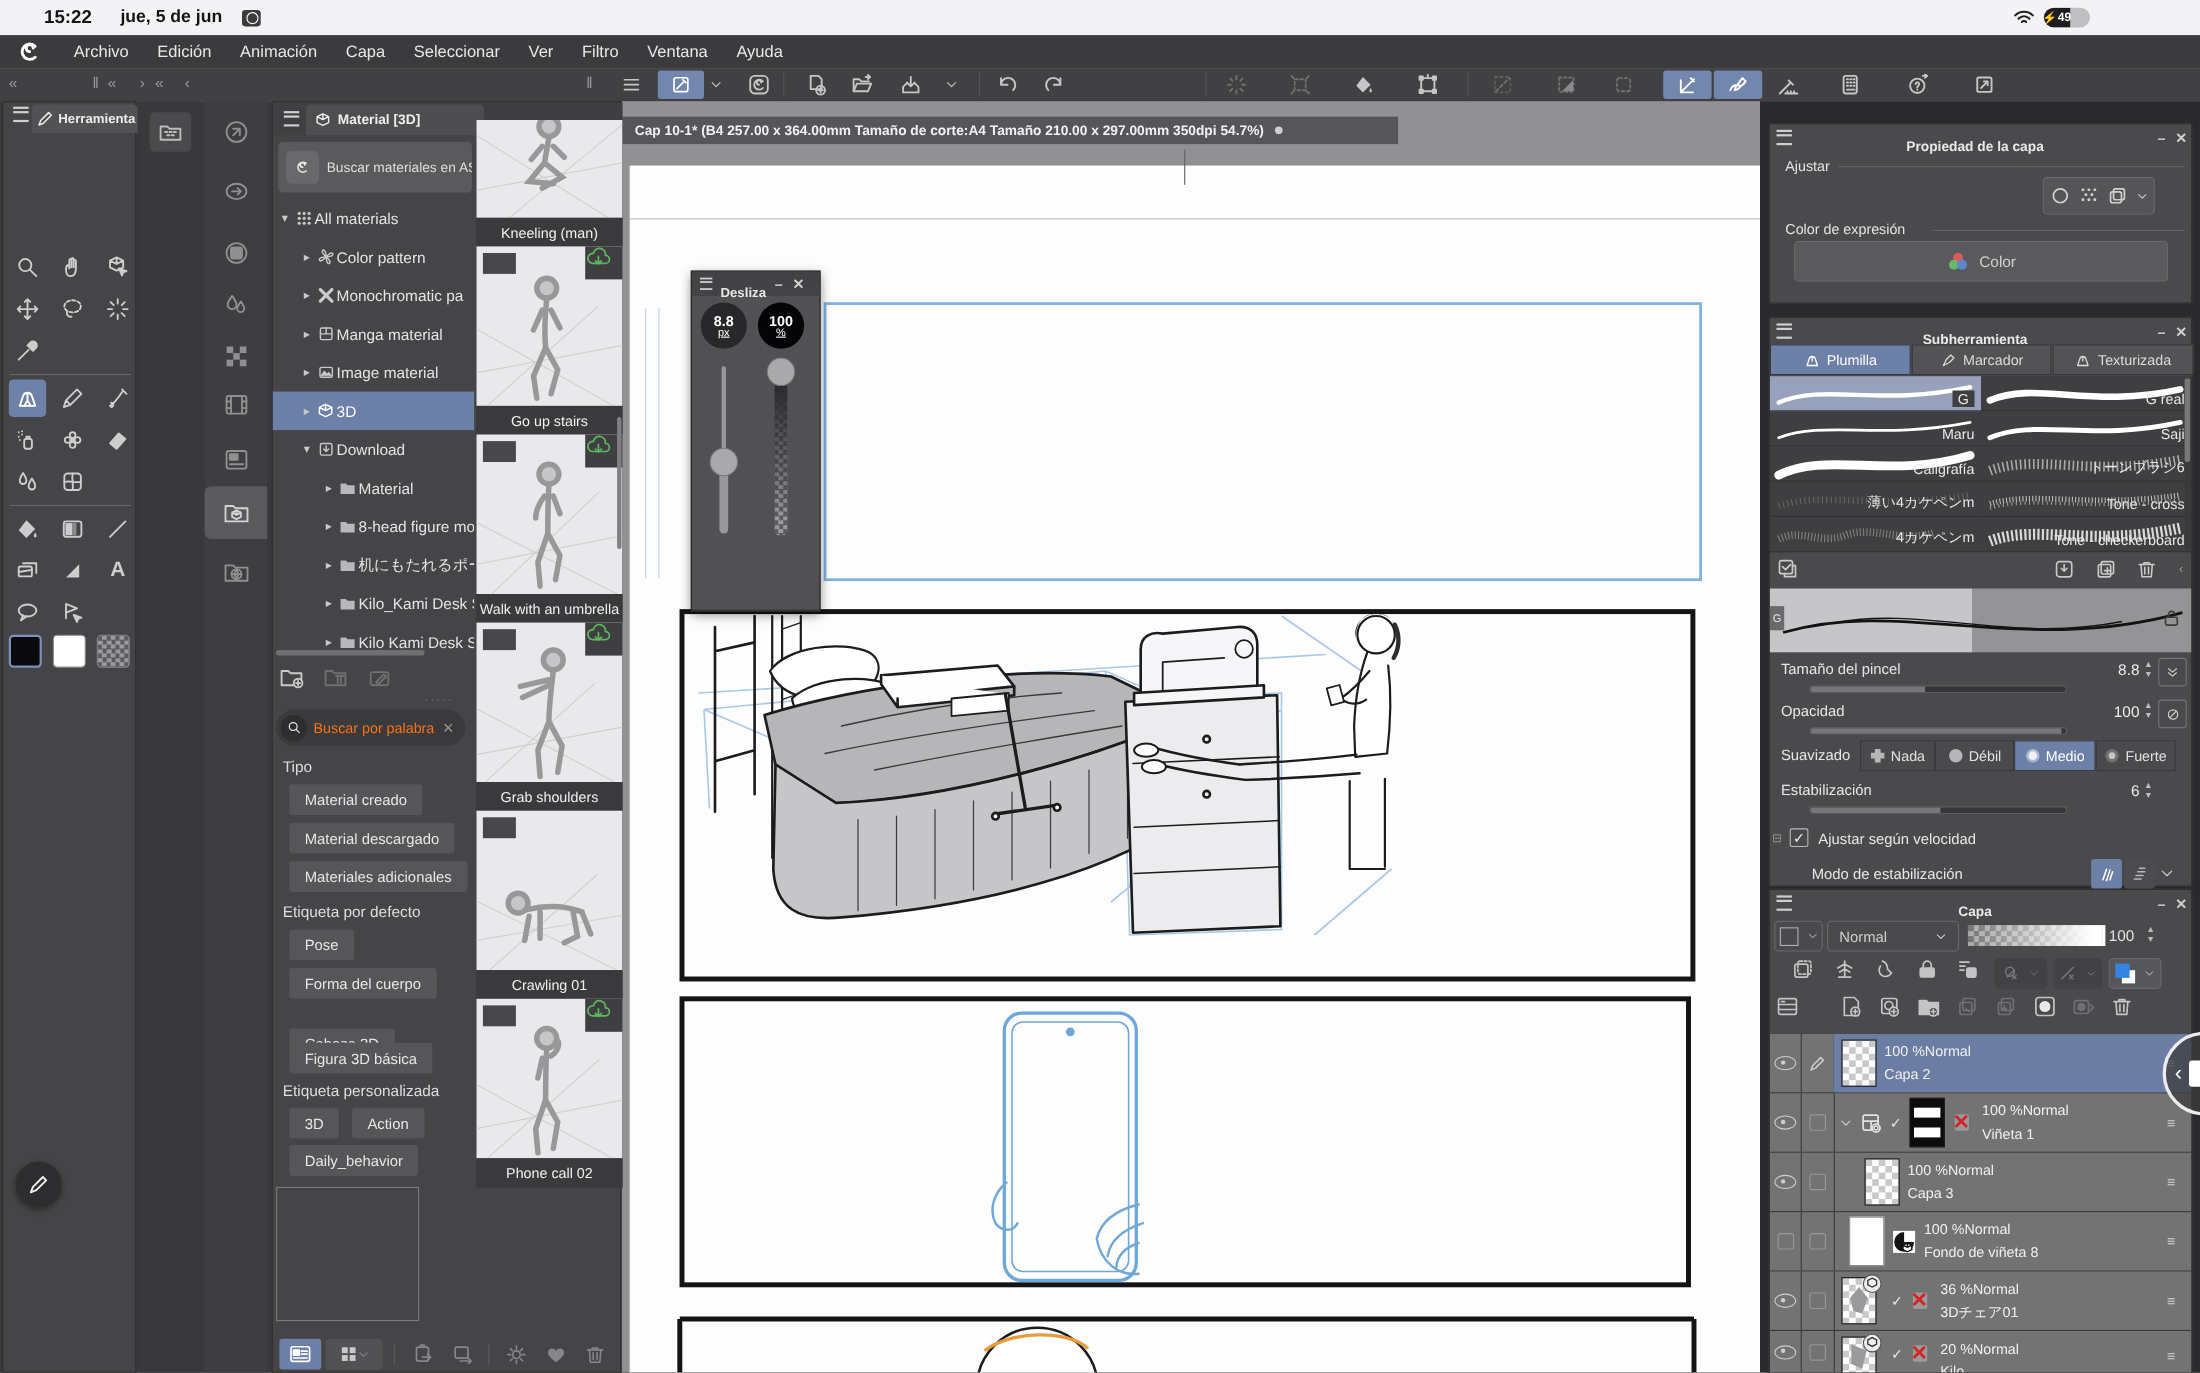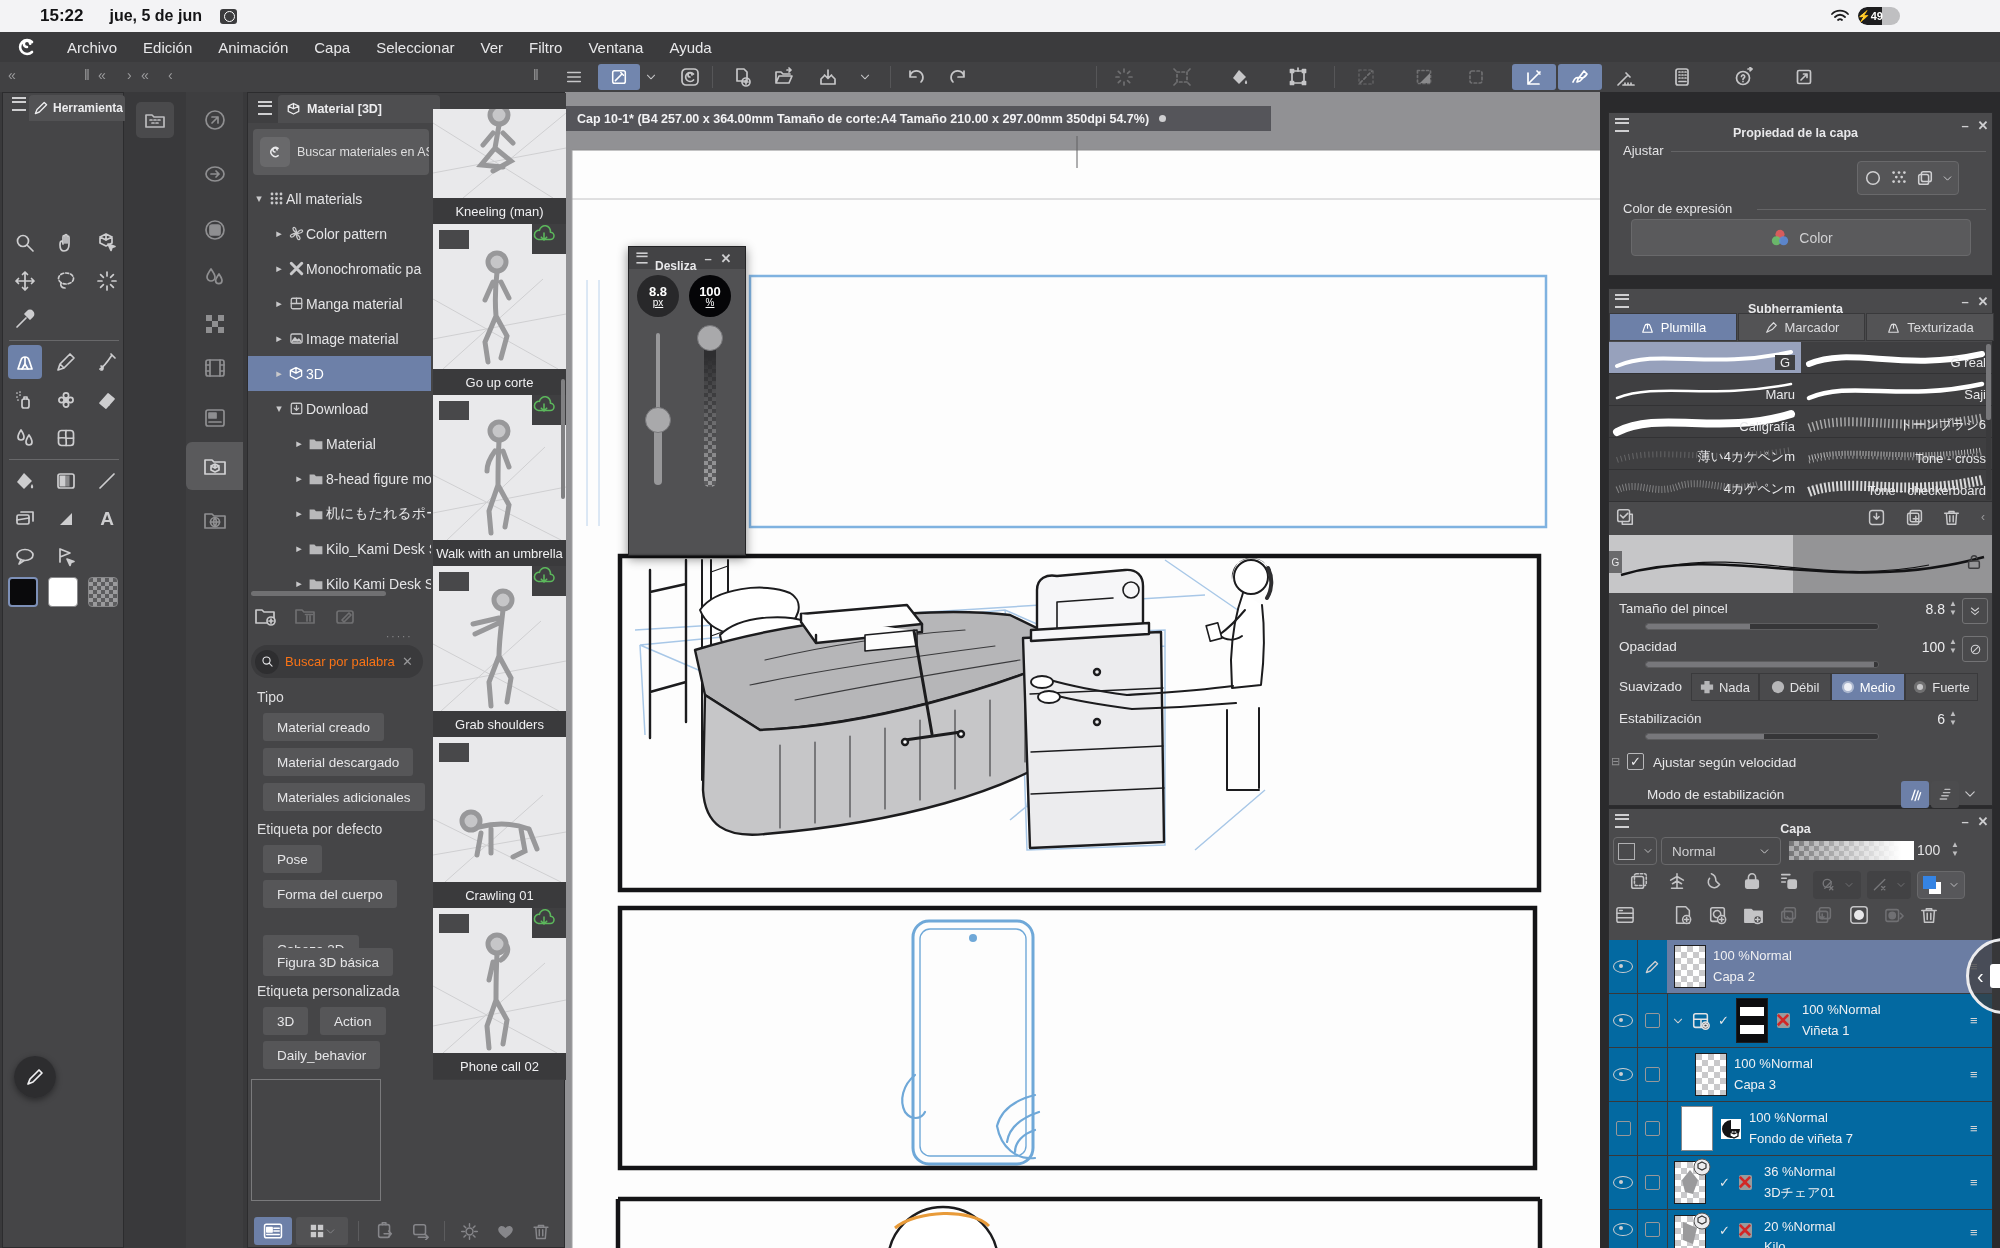--- a/index.html
+++ b/index.html
@@ -111,21 +111,21 @@
   .srow-label{position:absolute;font-size:13.5px;color:#e6e6e8;}
   .sval{position:absolute;font-size:14px;color:#ececee;text-align:right;width:40px;}
   .stepper{position:absolute;width:12px;height:20px;color:#bdbdbf;font-size:8px;line-height:1.1;display:flex;flex-direction:column;align-items:center;justify-content:center;}
   .slidetrack{position:absolute;height:7px;background:#363638;border:1px solid #5d5d5f;border-radius:3px;box-sizing:border-box;}
   .slidefill{height:100%;background:#77777b;border-radius:3px 0 0 3px;}
   .sidebtn{position:absolute;width:26px;height:26px;border:1px solid #737375;border-radius:3px;display:flex;align-items:center;justify-content:center;color:#cfcfd1;box-sizing:border-box;}
   .seg{height:28px;display:flex;align-items:center;justify-content:center;gap:5px;font-size:13px;color:#e2e2e4;background:#4a4a4c;border:1px solid #3a3a3c;box-sizing:border-box;}
   .seg.on{background:#6d80a8;color:#fff;}
   .chk{width:17px;height:17px;border:1.6px solid #b8b8ba;border-radius:2px;color:#f0f0f2;font-size:13px;display:flex;align-items:center;justify-content:center;box-sizing:border-box;}
   
-  .lrow{position:absolute;left:0;width:383px;background:#0369a1;border-bottom:1px solid #38383a;box-sizing:border-box;}
+  .lrow{position:absolute;left:0;width:383px;background:#737373;border-bottom:1px solid #38383a;box-sizing:border-box;}
   .lcol{position:absolute;top:0;bottom:0;border-right:1px solid #39393b;display:flex;align-items:center;justify-content:center;color:#cfcfd1;}
   .lcontent{position:absolute;left:58px;top:0;bottom:0;right:0;display:flex;align-items:center;gap:7px;overflow:hidden;}
   .lrow.sel .lcontent{background:#6b7da3;}
   .lthumb{width:32px;height:43px;border:1px solid #1e1e20;box-sizing:border-box;flex:none;
           background-image:conic-gradient(#fff 25%,#c9c9cb 0 50%,#fff 0 75%,#c9c9cb 0);background-size:12px 12px;}
   .ltext{display:flex;flex-direction:column;line-height:1.55;font-size:13px;color:#f0f0f2;flex:1;overflow:hidden;white-space:nowrap;}
   .lmenu{width:16px;flex:none;margin-right:6px;color:#d4d4d6;font-size:13px;}
   .redx{position:relative;width:20px;height:20px;flex:none;}
   .redx::before{content:"";position:absolute;left:2px;top:2px;width:13px;height:15px;background:#9a9a9c;border-radius:2px;}
   .redx::after{content:"✕";position:absolute;left:0;top:0;font-size:19px;font-weight:bold;color:#d22626;line-height:20px;}
@@ -938,21 +938,21 @@
           </svg>
         <div class="tagchip"></div>
         <div class="cloud">
             <svg class="ic" width="24" height="20" viewBox="0 0 26 22">
               <path d="M7,17 A5,5 0 1 1 8,7 A6,6 0 0 1 20,9 A4,4 0 0 1 20,17 Z"></path>
               <path d="M13,10 v7 M10,14.5 l3,3 3,-3"></path>
             </svg>
           </div>
       </div>
       <div class="tlabel" style="top:260px">
-          <span>Go up corte</span>
+          <span>Go up stairs</span>
         </div>
 
       <div class="thumb" style="top:286px;height:145px">
         <svg width="133" height="145" viewBox="0 0 133 145">
             <path d="M0,118 L133,92 M14,145 L112,52 M0,80 L128,145" stroke="#cfcfd1" stroke-width="1" fill="none"></path>
             <g stroke="#98989a" stroke-width="5" stroke-linecap="round" fill="none">
               <circle cx="66" cy="36" r="9" fill="#c6c6c8"></circle>
               <path d="M66,46 C65,64 65,78 65,90 M65,90 L56,116 L58,138 M65,90 L76,110 L72,132 M62,56 c-6,8 -8,14 -8,20 M70,56 l6,16"></path>
             </g>
           </svg>
@@ -1470,21 +1470,21 @@
         </div>
       <div class="lcontent" style="left:58px">
         <div style="width:30px;height:43px;background:#fff;border:1px solid #88888a;margin-left:14px;flex:none"></div>
         <svg width="22" height="22" viewBox="0 0 22 22" style="flex:none">
             <rect x="1" y="1" width="20" height="20" fill="#fff"></rect>
             <path d="M11,2 A9,9 0 1 0 20,11 L11,11 Z" fill="#131315"></path>
             <path d="M14,12 l4,2 v4 l-4,2 -4,-2 v-4 Z M14,12 v4 m0,0 l4,-2 m-4,2 l-4,-2" stroke="#131315" stroke-width="1.3" fill="#fff"></path>
           </svg>
         <div class="ltext">
             <span><span>100 %</span><span>Normal</span></span>
-            <span>Fondo de viñeta 7</span>
+            <span>Fondo de viñeta 8</span>
           </div>
         <span class="lmenu">≡</span>
       </div>
     </div>
     <div class="lrow" style="top:347px;height:54px">
       <div class="lcol" style="left:0;width:28px">
           <span class="eyeic"></span>
         </div>
       <div class="lcol" style="left:28px;width:30px">
           <span class="chkbox"></span>

